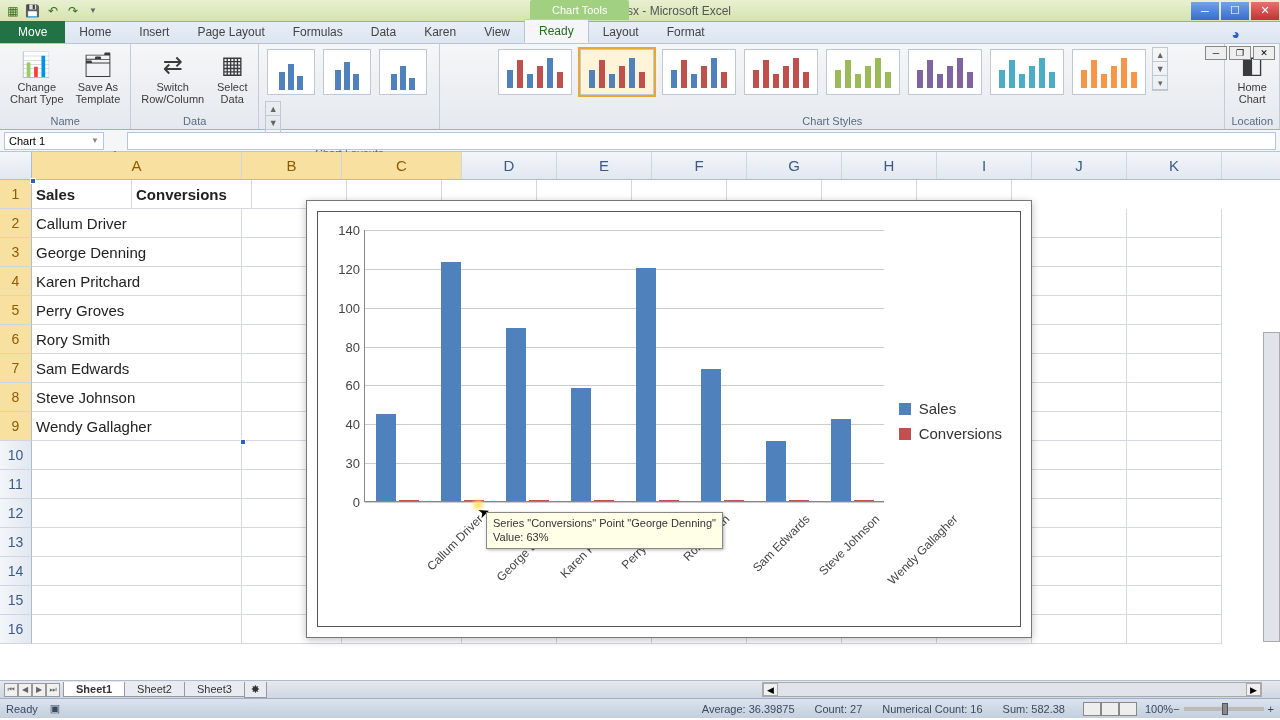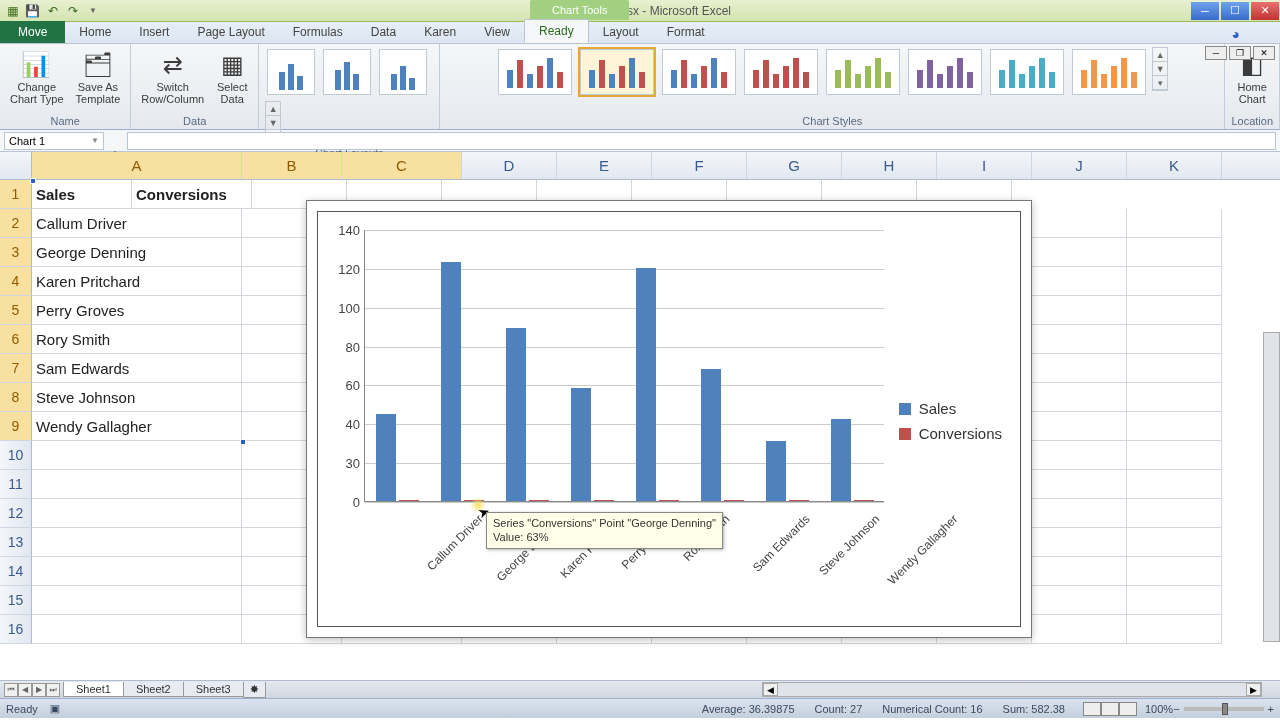--- a/index.html
+++ b/index.html
@@ -74,21 +74,21 @@
   .lg-sq{width:12px;height:12px;}
   .tooltip{position:absolute;left:168px;top:300px;background:#ffffe8;border:1px solid #888;padding:3px 6px;font-size:11px;color:#333;line-height:1.3;box-shadow:1px 1px 3px rgba(0,0,0,0.3);white-space:nowrap;}
   .cursor-arrow{position:absolute;left:160px;top:292px;font-size:14px;color:#000;pointer-events:none;transform:rotate(-20deg);}
   .cursor-glow{position:absolute;left:152px;top:285px;width:16px;height:16px;background:radial-gradient(circle,#ffe060 0%,rgba(255,224,96,0) 70%);border-radius:50%;}
 
   
   .sheet-tab-bar{height:18px;background:linear-gradient(#e5e9ef,#d0d7e2);display:flex;align-items:center;position:relative;border-top:1px solid #b0bccd;}
   .tab-nav{display:flex;margin:0 4px;}
   .tab-nav div{width:14px;height:14px;border:1px solid #999;background:#f0f0f0;font-size:8px;text-align:center;line-height:12px;color:#666;}
   .sheet-tab{padding:1px 12px;font-size:11px;border:1px solid #999;margin-left:-1px;background:#e8ecf2;color:#333;border-top:none;}
-  .sheet-tab.active{background:#fff;font-weight:normal;}
+  .sheet-tab.active{background:#fff;font-weight:bold;}
   .hscroll{position:absolute;right:18px;top:1px;height:15px;width:500px;background:#e0e4ea;border:1px solid #aaa;display:flex;}
   .hscroll .arr{width:15px;background:#f0f0f0;border:1px solid #aaa;text-align:center;font-size:9px;line-height:13px;}
   .vscroll{position:absolute;right:0;top:180px;bottom:38px;width:17px;background:#e0e4ea;border:1px solid #aaa;}
 
   
   .status-bar{height:20px;background:linear-gradient(#dbe3ef,#c3cfdd);display:flex;align-items:center;padding:0 6px;font-size:11px;color:#3a4a5e;border-top:1px solid #9bb0cc;}
   .status-bar .spacer{flex:1;}
   .status-stat{margin:0 10px;}
   .view-btns{display:flex;margin:0 8px;}
   .view-btns div{width:18px;height:14px;border:1px solid #888;background:#eee;margin:0;}

